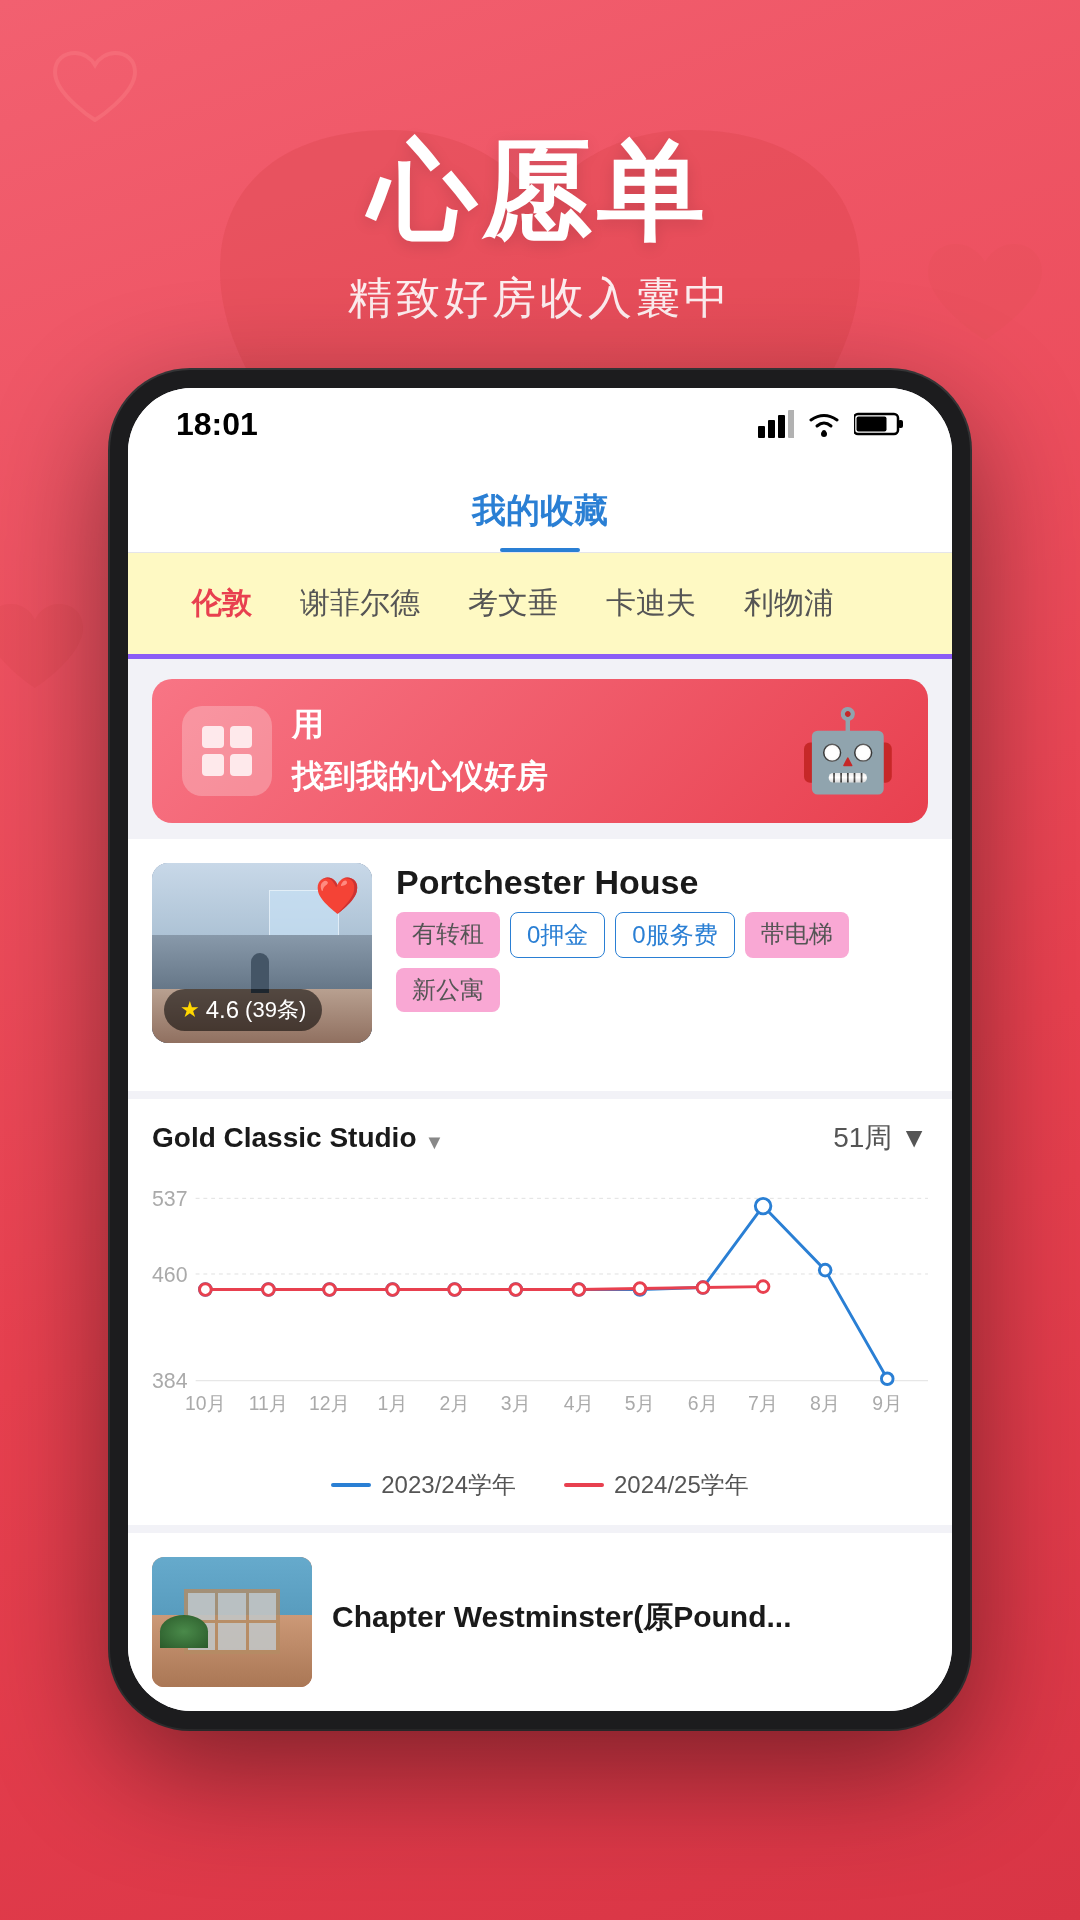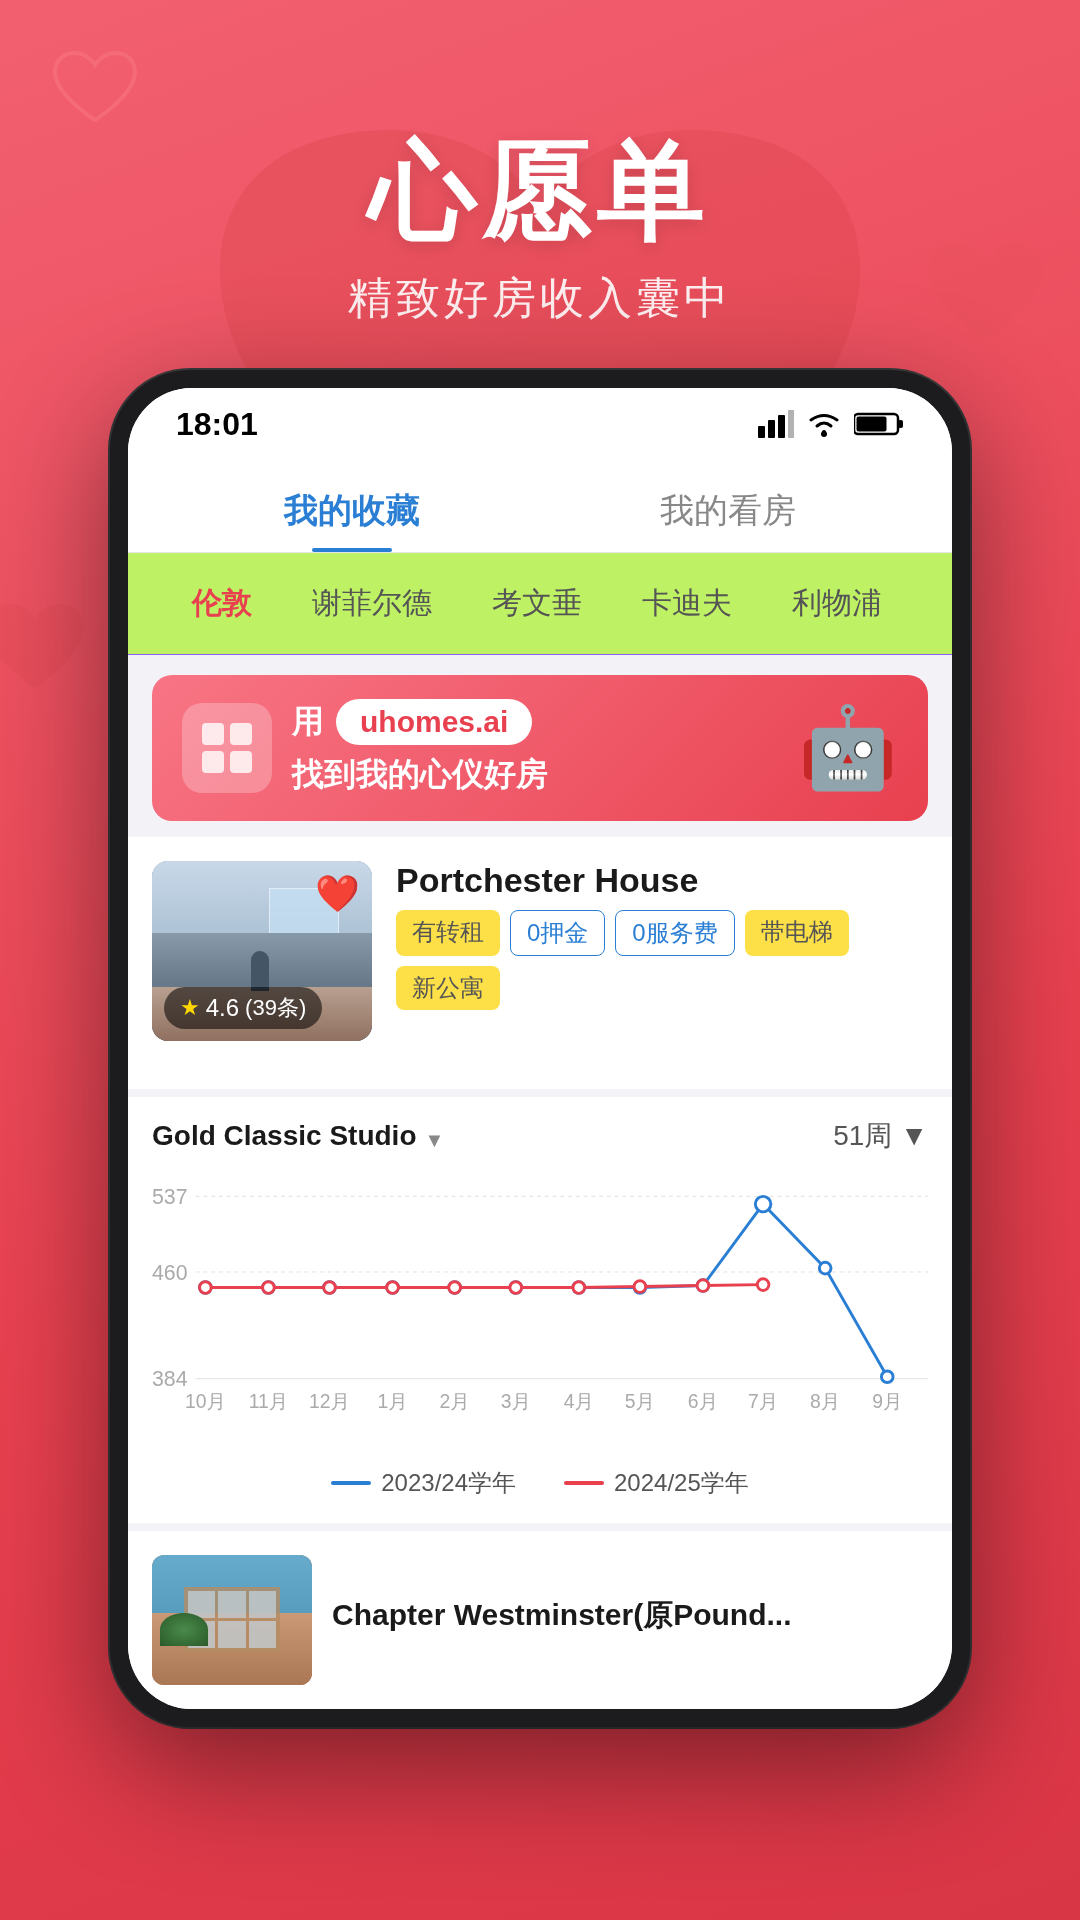--- a/index.html
+++ b/index.html
@@ -126,25 +126,25 @@
       left: 50%;
       transform: translateX(-50%);
       width: 80px;
       height: 4px;
       background: #2a7fd4;
       border-radius: 2px;
     }
 
     
     .city-filter {
-      background: #bef264;
-      display: flex;
-      gap: 12px;
+      background: #fef9c3;
+      display: flex;
+      gap: 0;
       padding: 20px 40px;
-      border-bottom: 1px solid #8b5cf6;
+      border-bottom: 5px solid #8b5cf6;
     }
     .city-item {
       padding: 10px 24px;
       font-size: 30px;
       color: #555;
       cursor: pointer;
     }
     .city-item.active {
       color: #e8404f;
       font-weight: 600;
@@ -260,21 +260,21 @@
     }
     .property-tags {
       display: flex;
       flex-wrap: wrap;
       gap: 10px;
     }
     .tag {
       padding: 6px 16px;
       border-radius: 8px;
       font-size: 24px;
-      background: #fde047;
+      background: #f9a8d4;
       color: #555;
     }
     .tag.outline-blue {
       background: #fff;
       border: 1px solid #2a7fd4;
       color: #2a7fd4;
     }
 
     
     .chart-section {
@@ -434,21 +434,20 @@
           <svg width="50" height="26" viewBox="0 0 50 26">
             <rect x="0" y="3" width="44" height="20" rx="4" stroke="#000" stroke-width="2.5" fill="none"></rect>
             <rect x="44" y="9" width="5" height="8" rx="2" fill="#000"></rect>
             <rect x="2.5" y="5.5" width="30" height="15" rx="2" fill="#000"></rect>
           </svg>
         </div>
       </div>
 
       <div class="nav-tabs">
         <div class="nav-tab active">我的收藏</div>
-        <div class="nav-tab">我的看房</div>
       </div>
 
       <div class="city-filter">
         <div class="city-item active">伦敦</div>
         <div class="city-item">谢菲尔德</div>
         <div class="city-item">考文垂</div>
         <div class="city-item">卡迪夫</div>
         <div class="city-item">利物浦</div>
       </div>
 
@@ -457,21 +456,20 @@
           <svg width="60" height="60" viewBox="0 0 60 60">
             <rect x="5" y="5" width="22" height="22" rx="4" fill="rgba(255,255,255,0.8)"></rect>
             <rect x="33" y="5" width="22" height="22" rx="4" fill="rgba(255,255,255,0.8)"></rect>
             <rect x="5" y="33" width="22" height="22" rx="4" fill="rgba(255,255,255,0.8)"></rect>
             <rect x="33" y="33" width="22" height="22" rx="4" fill="rgba(255,255,255,0.8)"></rect>
           </svg>
         </div>
         <div class="banner-text">
           <div style="display:flex;align-items:center;gap:12px;">
             <span style="font-size:32px;font-weight:700;color:#fff;">用</span>
-            <div class="banner-pill">uhomes.ai</div>
           </div>
           <div class="banner-sub">找到我的心仪好房</div>
         </div>
         <div style="font-size:80px;margin-left:auto;">🤖</div>
       </div>
 
       <div class="property-card">
         <div class="property-main">
 
           <div class="property-img">

